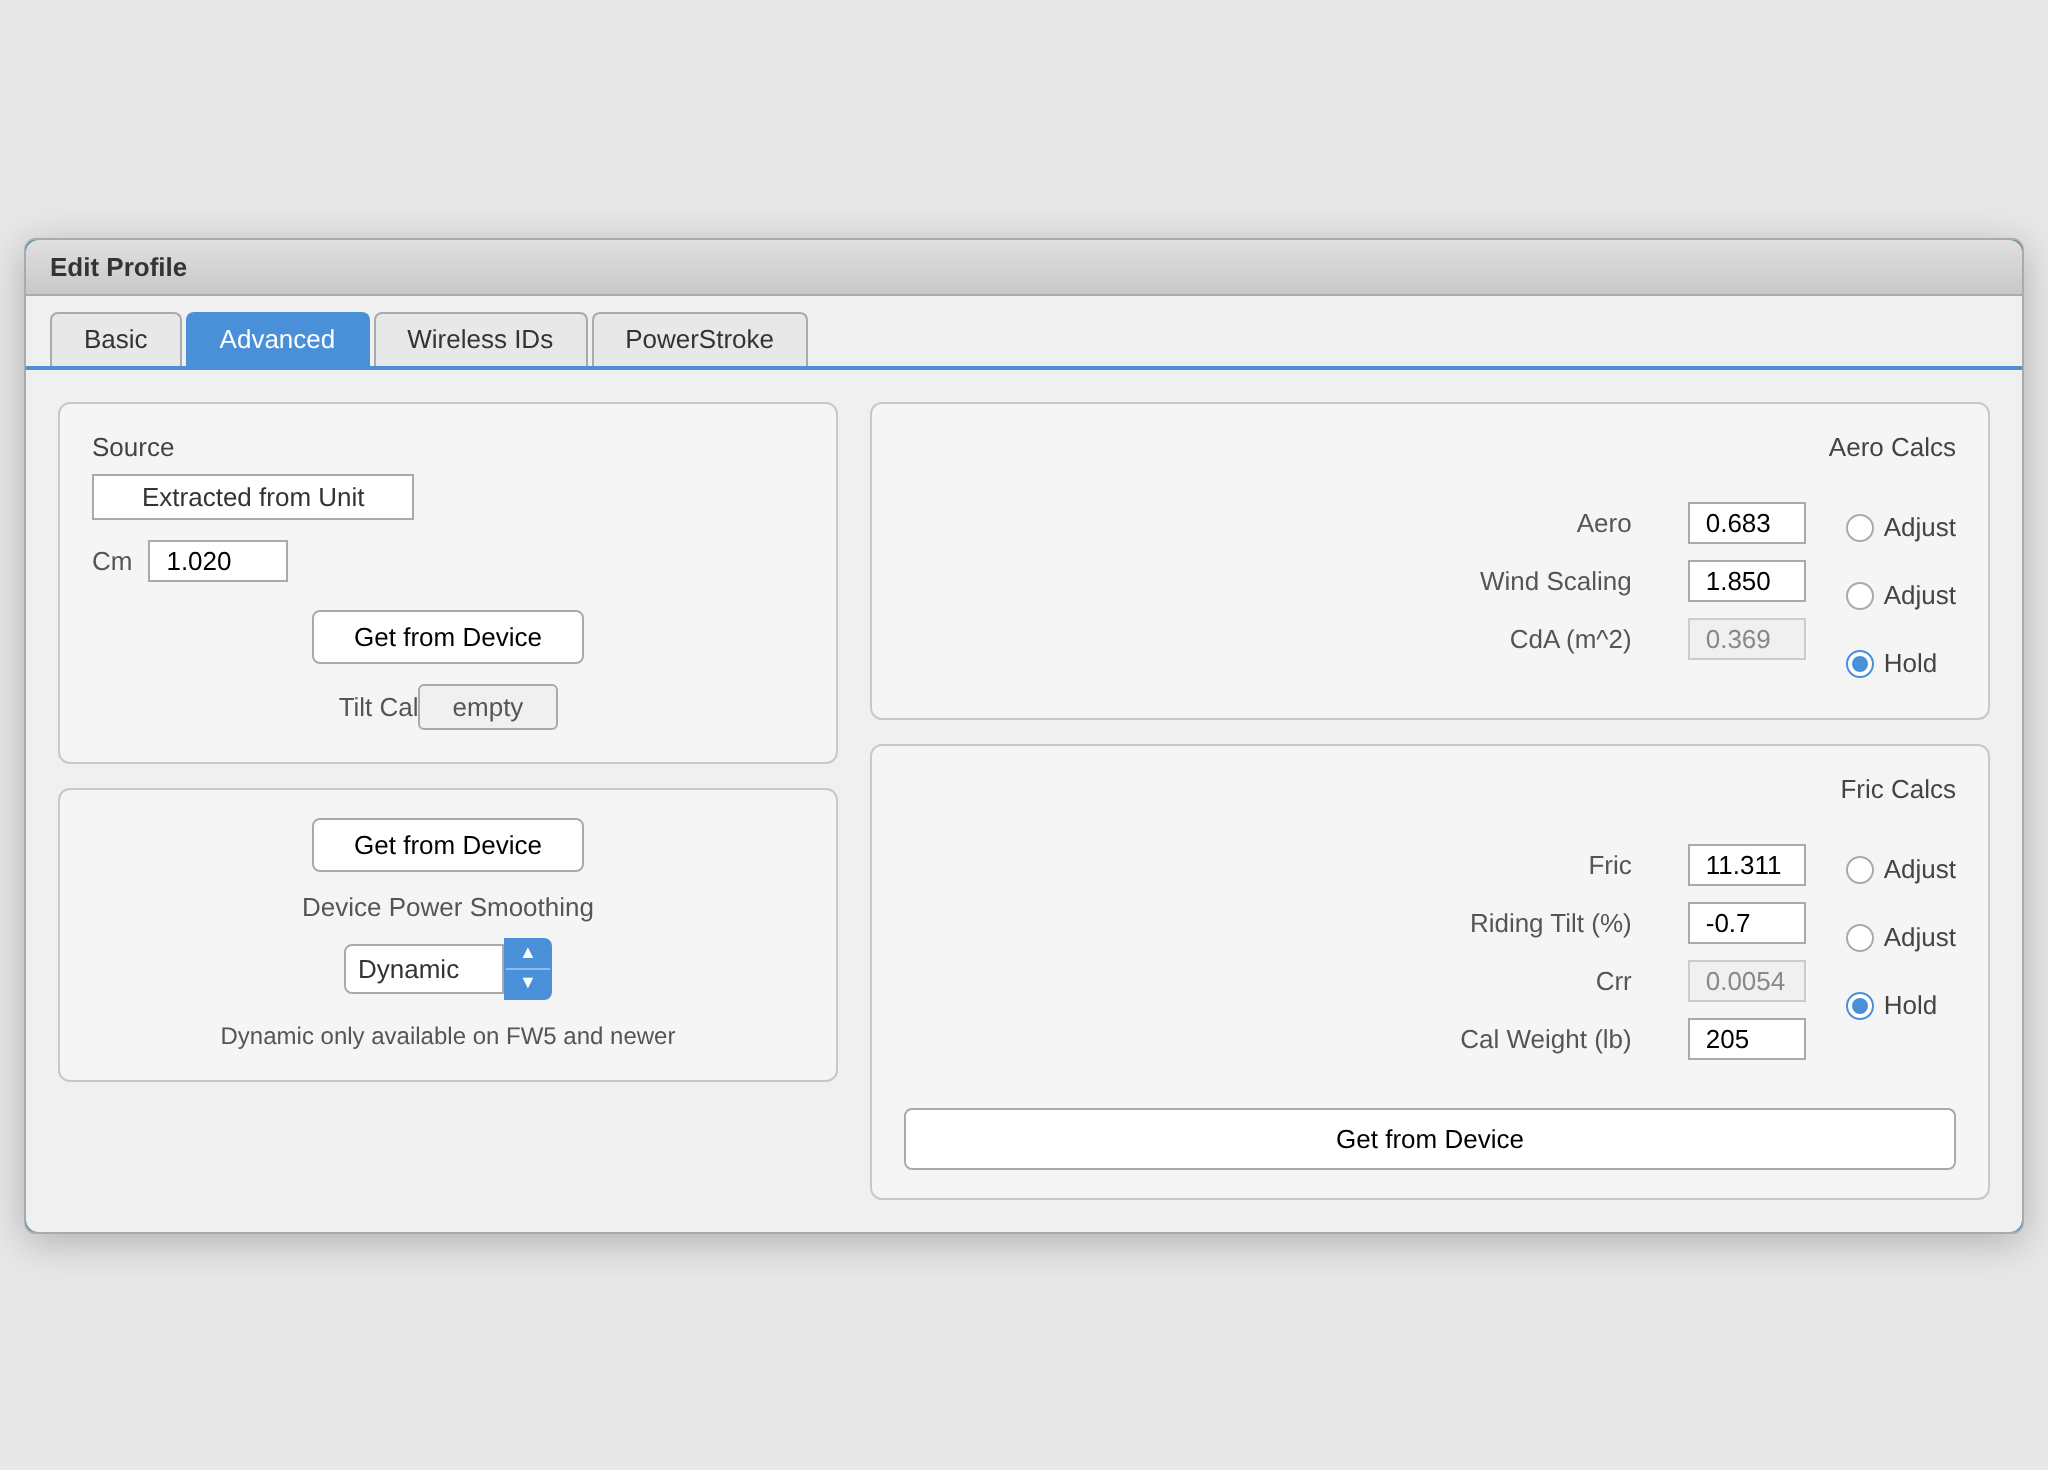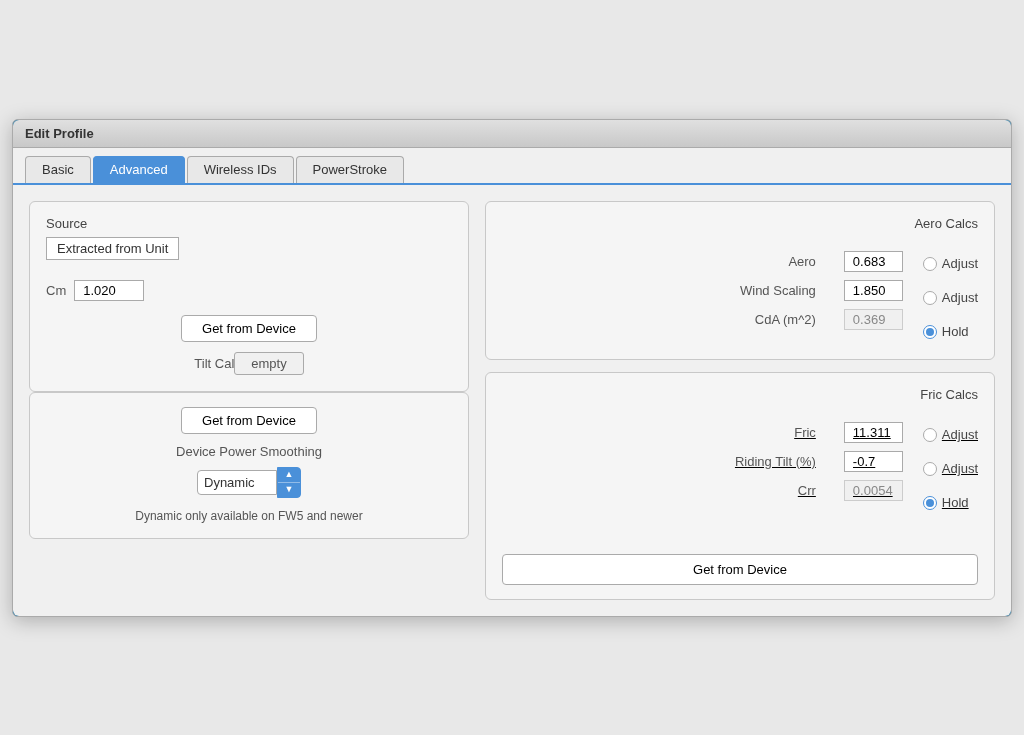--- a/index.html
+++ b/index.html
@@ -71,45 +71,45 @@
       display: flex;
       gap: 16px;
       background: #f0f0f0;
       border-radius: 0 0 6px 6px;
     }
 
     
     .left-panel {
       display: flex;
       flex-direction: column;
-      gap: 0;
-      width: 440px;
+      gap: 12px;
+      width: 390px;
     }
 
     .section-box {
       background: #f5f5f5;
       border: 1px solid #c8c8c8;
       border-radius: 6px;
       padding: 14px 16px 16px 16px;
     }
 
     .source-label {
       font-size: 13px;
       color: #444;
       margin-bottom: 6px;
     }
 
     .source-value-box {
       display: inline-block;
       border: 1px solid #aaa;
       background: white;
-      padding: 3px 10px;
+      padding: 3px 24px;
       font-size: 13px;
       color: #333;
-      margin-bottom: 20px;
+      margin-bottom: 10px;
     }
 
     .cm-row {
       display: flex;
       align-items: center;
       gap: 8px;
       margin-bottom: 14px;
     }
 
     .cm-label {
@@ -435,33 +435,37 @@
               <span class="radio-label">Hold</span>
             </div>
           </div>
         </div>
       </div>
 
       <div class="fric-box">
         <div style="display:flex; justify-content:flex-end; margin-bottom:10px;">
           <span class="calcs-header">Fric Calcs</span>
         </div>
-        <div style="display:flex; align-items:flex-start; justify-content:flex-end; gap:12px;text-decoration:underline;">
+        <div style="display:flex; align-items:flex-start; justify-content:flex-end; gap:12px;">
           <div class="params-and-values">
             <div class="full-param-row">
               <span class="param-label">Fric</span>
               <input class="param-value" type="text" value="11.311" style="">
             </div>
             <div class="full-param-row">
               <span class="param-label">Riding Tilt (%)</span>
               <input class="param-value" type="text" value="-0.7" style="">
             </div>
             <div class="full-param-row">
               <span class="param-label">Crr</span>
               <input class="param-value disabled" type="text" value="0.0054" disabled="" style="">
+            </div>
+            <div class="full-param-row">
+              <span class="param-label">Cal Weight (lb)</span>
+              <input class="param-value" type="text" value="205" style="">
             </div>
           </div>
           <div class="radio-column">
             <div class="radio-item">
               <div class="radio-btn"></div>
               <span class="radio-label">Adjust</span>
             </div>
             <div class="radio-item">
               <div class="radio-btn"></div>
               <span class="radio-label">Adjust</span>

